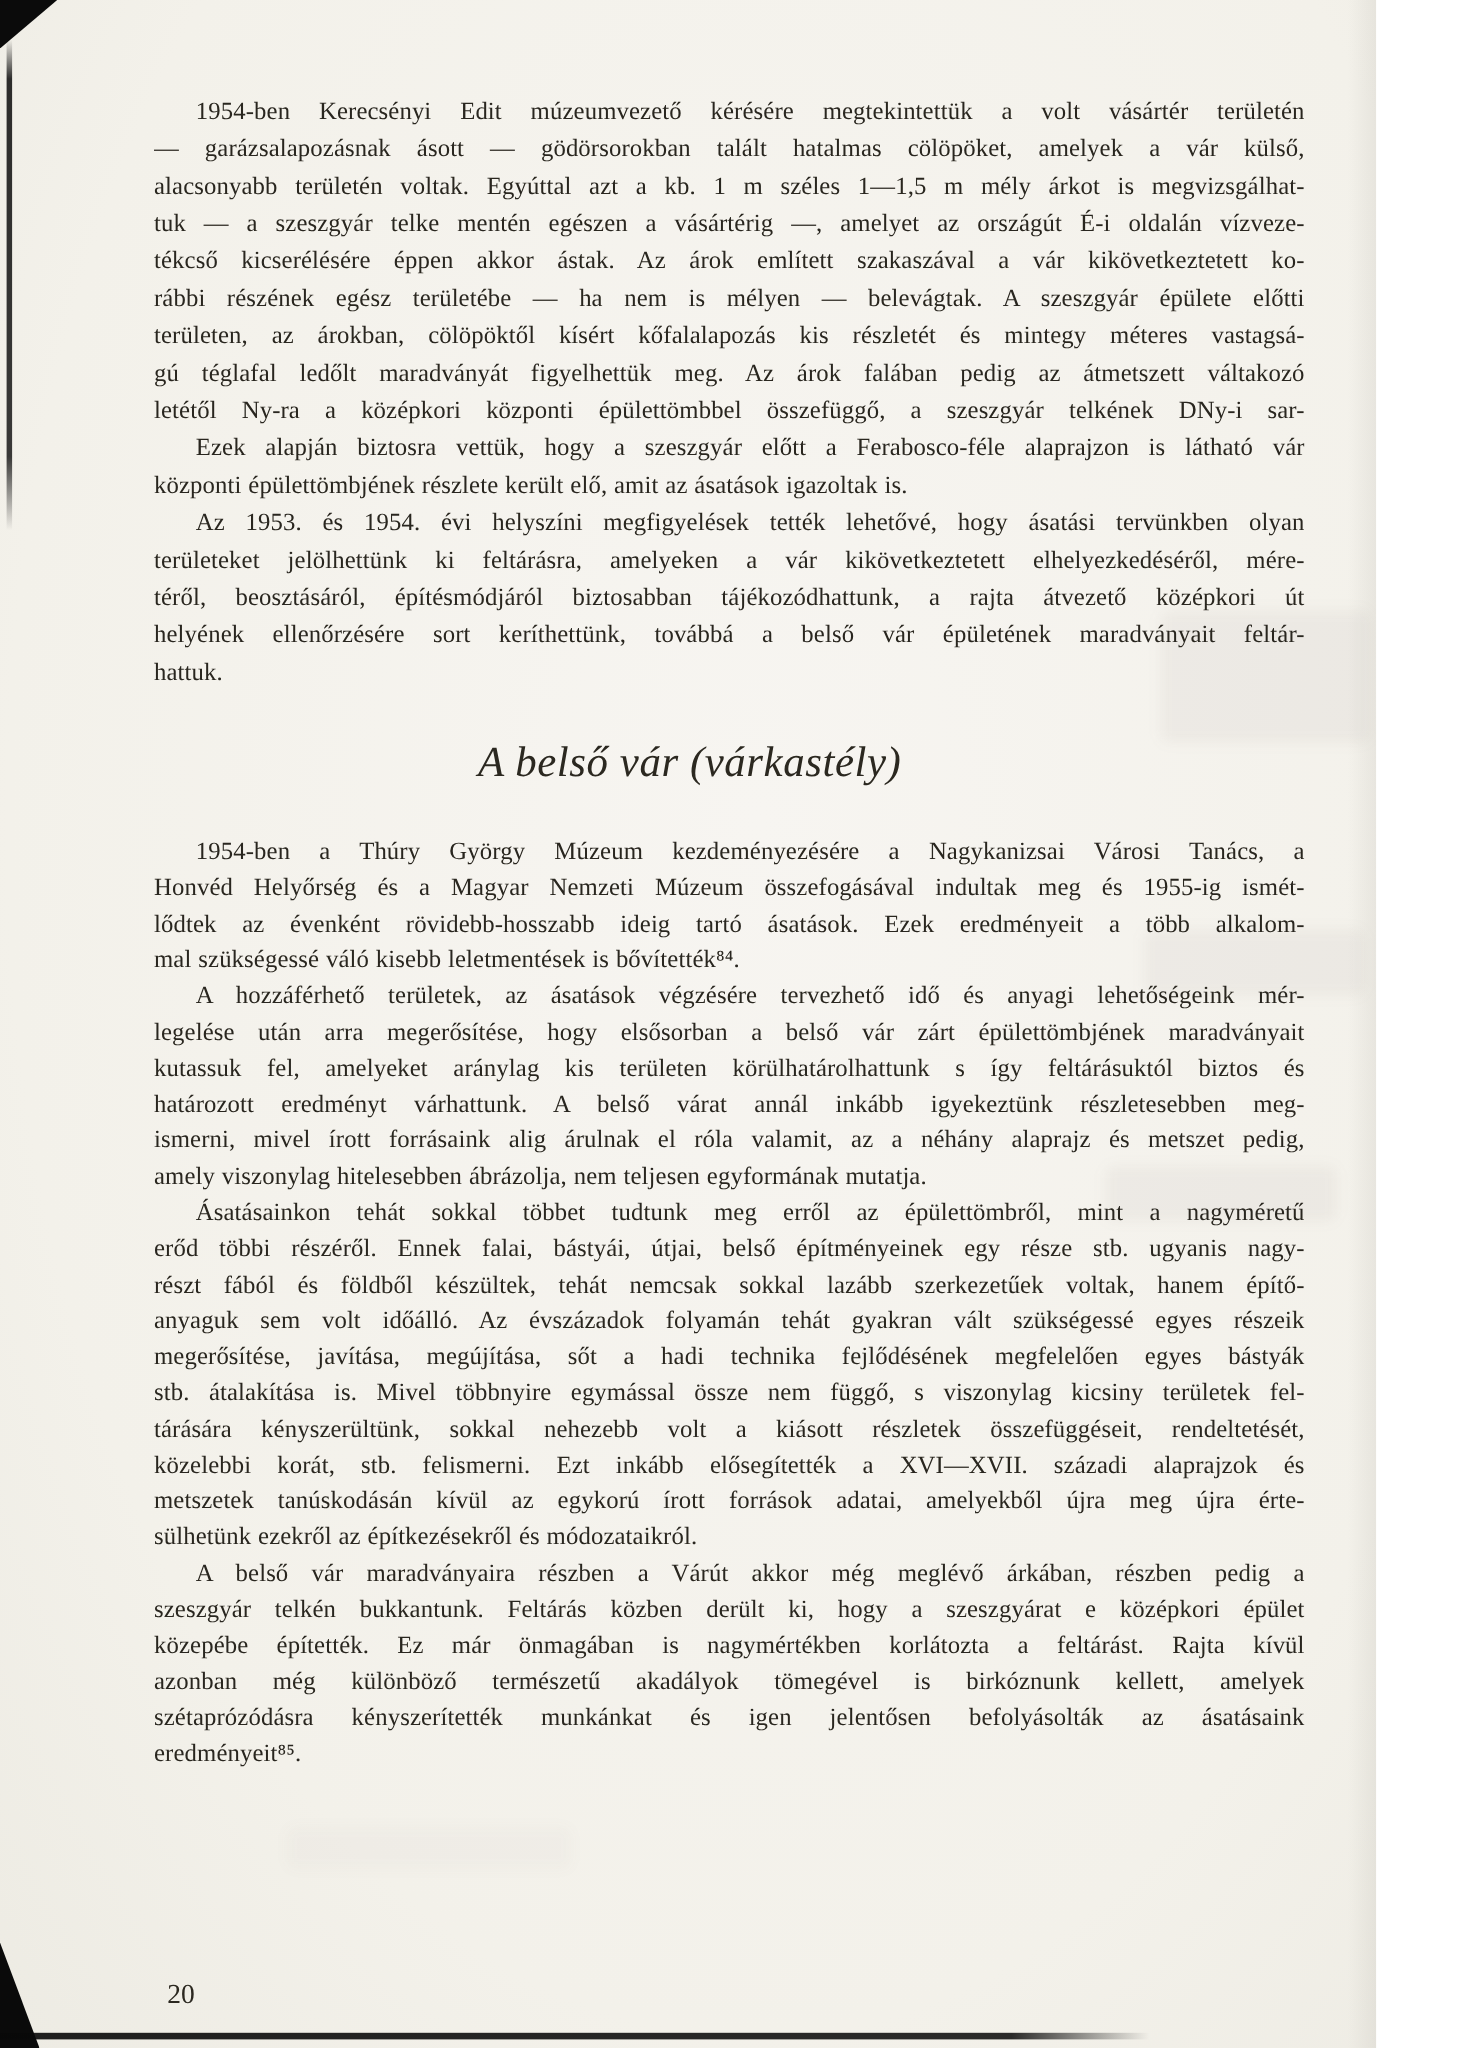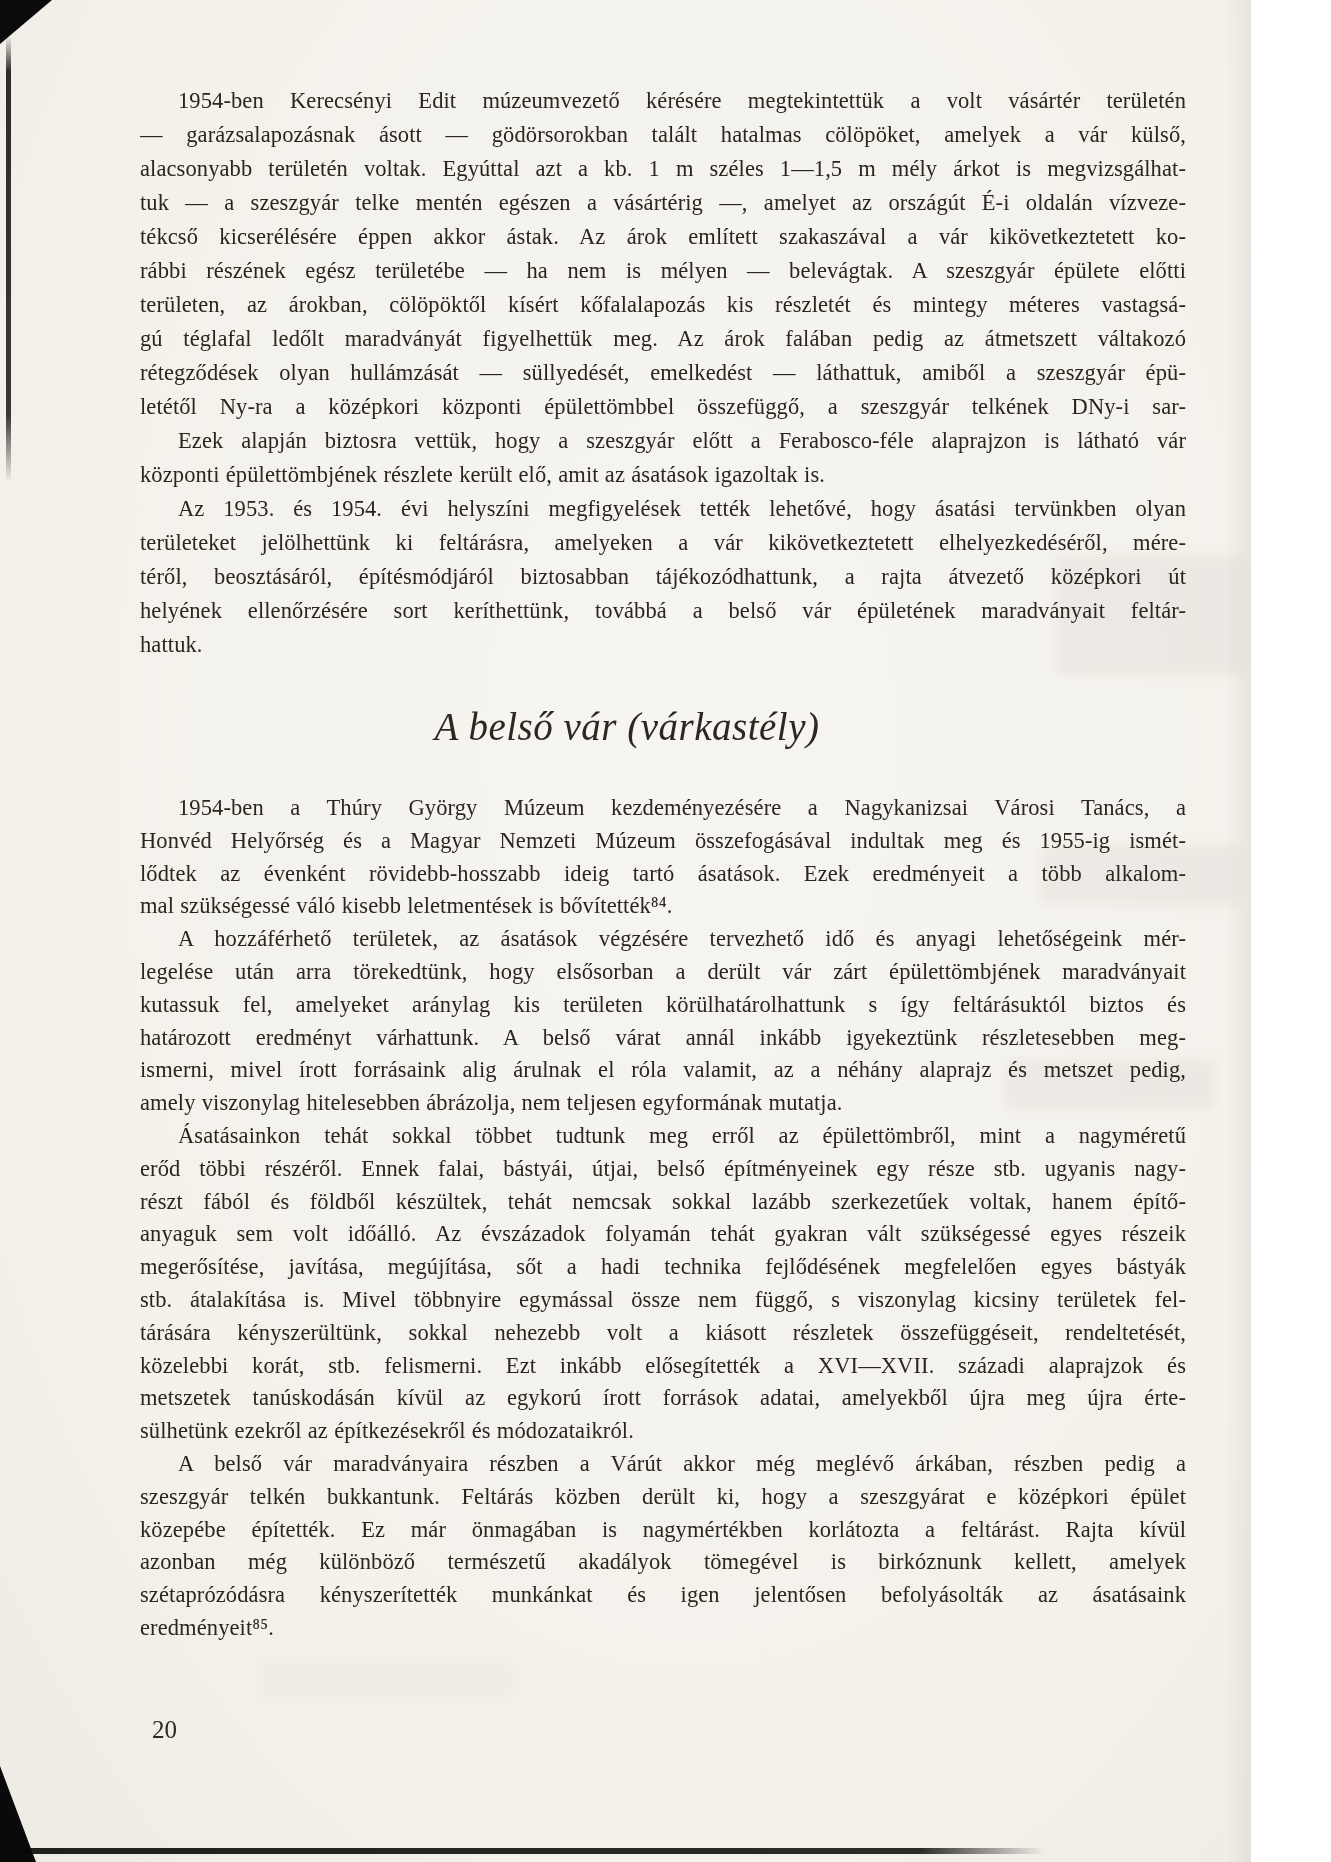--- a/index.html
+++ b/index.html
@@ -48,21 +48,21 @@
   .heading {
     margin:40px 0 40px 0;
     position:relative; left:-36px;
     font-size:39px; line-height:50px;
     font-style:italic; font-weight:normal;
     text-align:center;
     letter-spacing:.5px;
     color:#2b2820;
   }
   .page-number {
-    position:absolute; left:152px; top:1716px;
+    position:absolute; left:152px; top:1800px;
     font-size:25px; color:#2b2820;
   }
 </style>
 </head>
 <body>
 
 <div class="page">
 
   <div class="corner-tl"></div>
   <div class="edge-left"></div>
@@ -78,21 +78,20 @@
     <div id="before-heading">
         <div class="para">
           <div class="line first">1954-ben Kerecsényi Edit múzeumvezető kérésére megtekintettük a volt vásártér területén</div>
           <div class="line">— garázsalapozásnak ásott — gödörsorokban talált hatalmas cölöpöket, amelyek a vár külső,</div>
           <div class="line">alacsonyabb területén voltak. Egyúttal azt a kb. 1 m széles 1—1,5 m mély árkot is megvizsgálhat-</div>
           <div class="line">tuk — a szeszgyár telke mentén egészen a vásártérig —, amelyet az országút É-i oldalán vízveze-</div>
           <div class="line">tékcső kicserélésére éppen akkor ástak. Az árok említett szakaszával a vár kikövetkeztetett ko-</div>
           <div class="line">rábbi részének egész területébe — ha nem is mélyen — belevágtak. A szeszgyár épülete előtti</div>
           <div class="line">területen, az árokban, cölöpöktől kísért kőfalalapozás kis részletét és mintegy méteres vastagsá-</div>
           <div class="line">gú téglafal ledőlt maradványát figyelhettük meg. Az árok falában pedig az átmetszett váltakozó</div>
-          <div class="line">rétegződések olyan hullámzását — süllyedését, emelkedést — láthattuk, amiből a szeszgyár épü-</div>
           <div class="line">letétől Ny-ra a középkori központi épülettömbbel összefüggő, a szeszgyár telkének DNy-i sar-</div>
         </div>
         <div class="para">
           <div class="line first">Ezek alapján biztosra vettük, hogy a szeszgyár előtt a Ferabosco-féle alaprajzon is látható vár</div>
           <div class="line last">központi épülettömbjének részlete került elő, amit az ásatások igazoltak is.</div>
         </div>
         <div class="para">
           <div class="line first">Az 1953. és 1954. évi helyszíni megfigyelések tették lehetővé, hogy ásatási tervünkben olyan</div>
           <div class="line">területeket jelölhettünk ki feltárásra, amelyeken a vár kikövetkeztetett elhelyezkedéséről, mére-</div>
           <div class="line">téről, beosztásáról, építésmódjáról biztosabban tájékozódhattunk, a rajta átvezető középkori út</div>
@@ -105,21 +104,21 @@
 
     <div id="after-heading">
         <div class="para">
           <div class="line first">1954-ben a Thúry György Múzeum kezdeményezésére a Nagykanizsai Városi Tanács, a</div>
           <div class="line">Honvéd Helyőrség és a Magyar Nemzeti Múzeum összefogásával indultak meg és 1955-ig ismét-</div>
           <div class="line">lődtek az évenként rövidebb-hosszabb ideig tartó ásatások. Ezek eredményeit a több alkalom-</div>
           <div class="line last">mal szükségessé váló kisebb leletmentések is bővítették⁸⁴.</div>
         </div>
         <div class="para">
           <div class="line first">A hozzáférhető területek, az ásatások végzésére tervezhető idő és anyagi lehetőségeink mér-</div>
-          <div class="line">legelése után arra törekedtünk, hogy elsősorban a derült vár zárt épülettömbjének maradványait</div>
+          <div class="line">legelése után arra megerősítése, hogy elsősorban a belső vár zárt épülettömbjének maradványait</div>
           <div class="line">kutassuk fel, amelyeket aránylag kis területen körülhatárolhattunk s így feltárásuktól biztos és</div>
           <div class="line">határozott eredményt várhattunk. A belső várat annál inkább igyekeztünk részletesebben meg-</div>
           <div class="line">ismerni, mivel írott forrásaink alig árulnak el róla valamit, az a néhány alaprajz és metszet pedig,</div>
           <div class="line last">amely viszonylag hitelesebben ábrázolja, nem teljesen egyformának mutatja.</div>
         </div>
         <div class="para">
           <div class="line first">Ásatásainkon tehát sokkal többet tudtunk meg erről az épülettömbről, mint a nagyméretű</div>
           <div class="line">erőd többi részéről. Ennek falai, bástyái, útjai, belső építményeinek egy része stb. ugyanis nagy-</div>
           <div class="line">részt fából és földből készültek, tehát nemcsak sokkal lazább szerkezetűek voltak, hanem építő-</div>
           <div class="line">anyaguk sem volt időálló. Az évszázadok folyamán tehát gyakran vált szükségessé egyes részeik</div>

